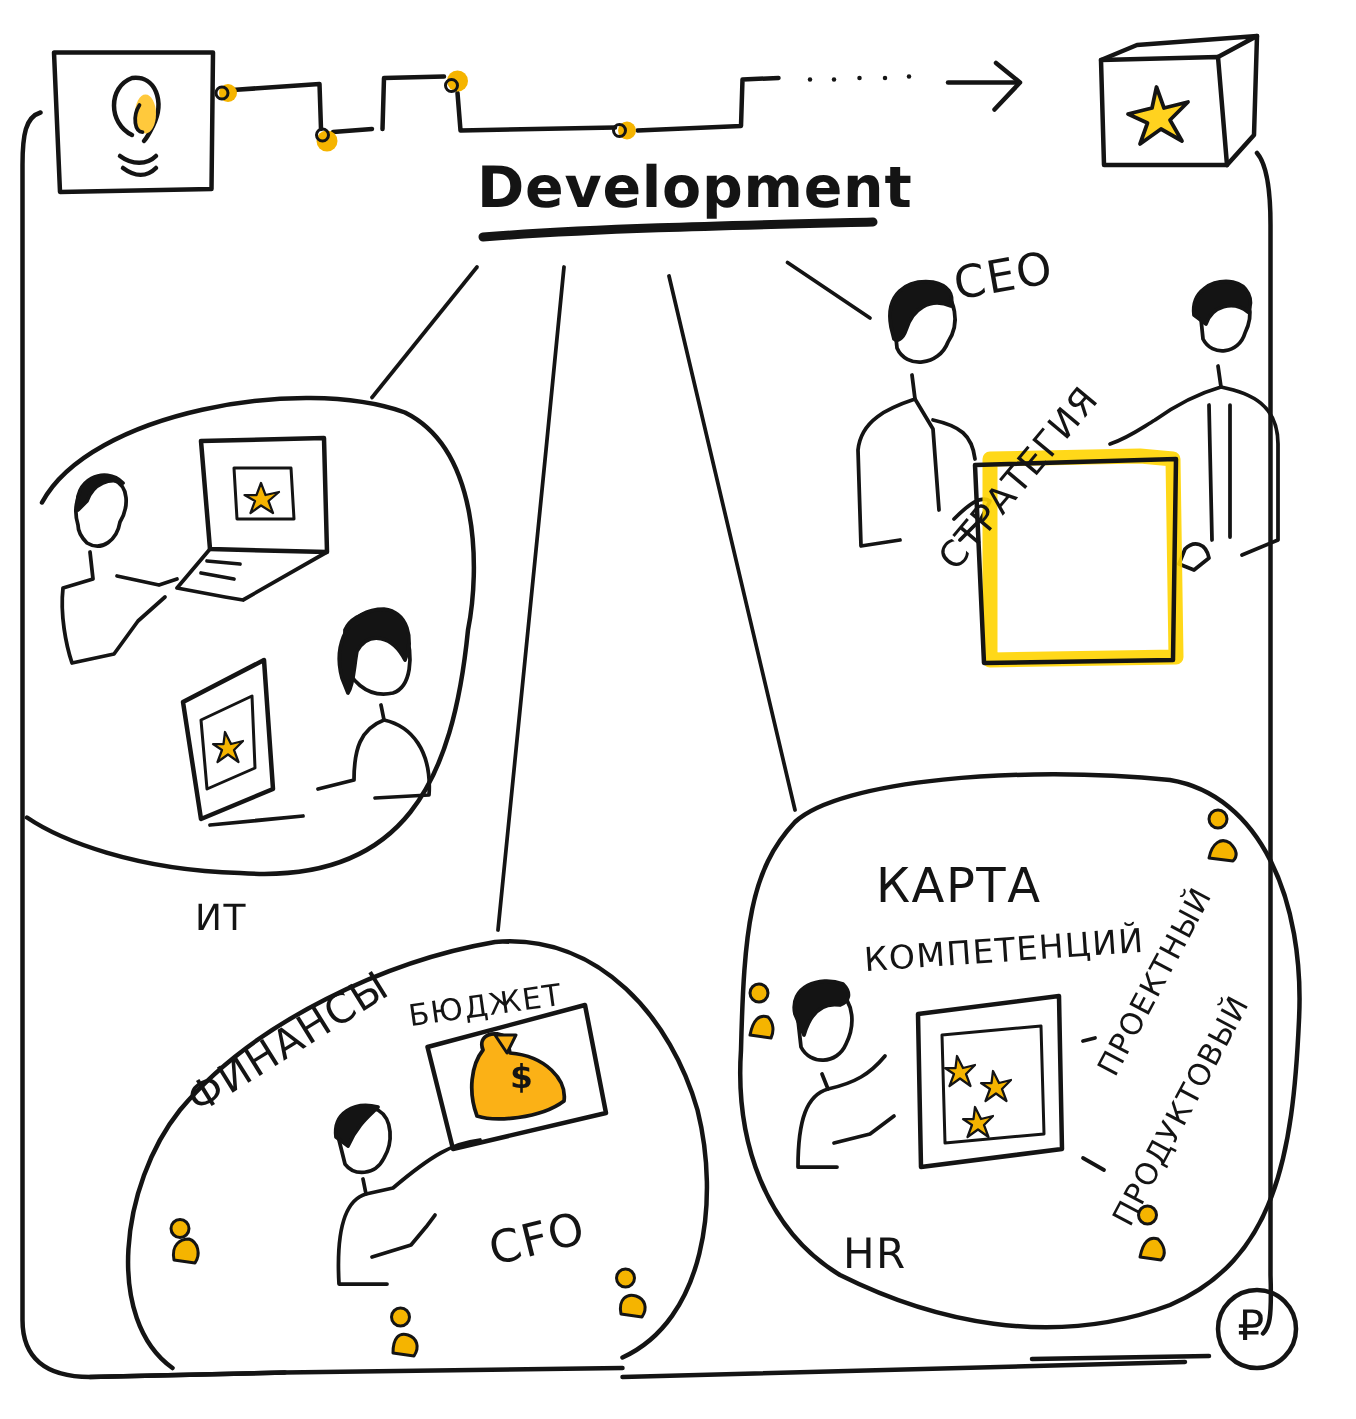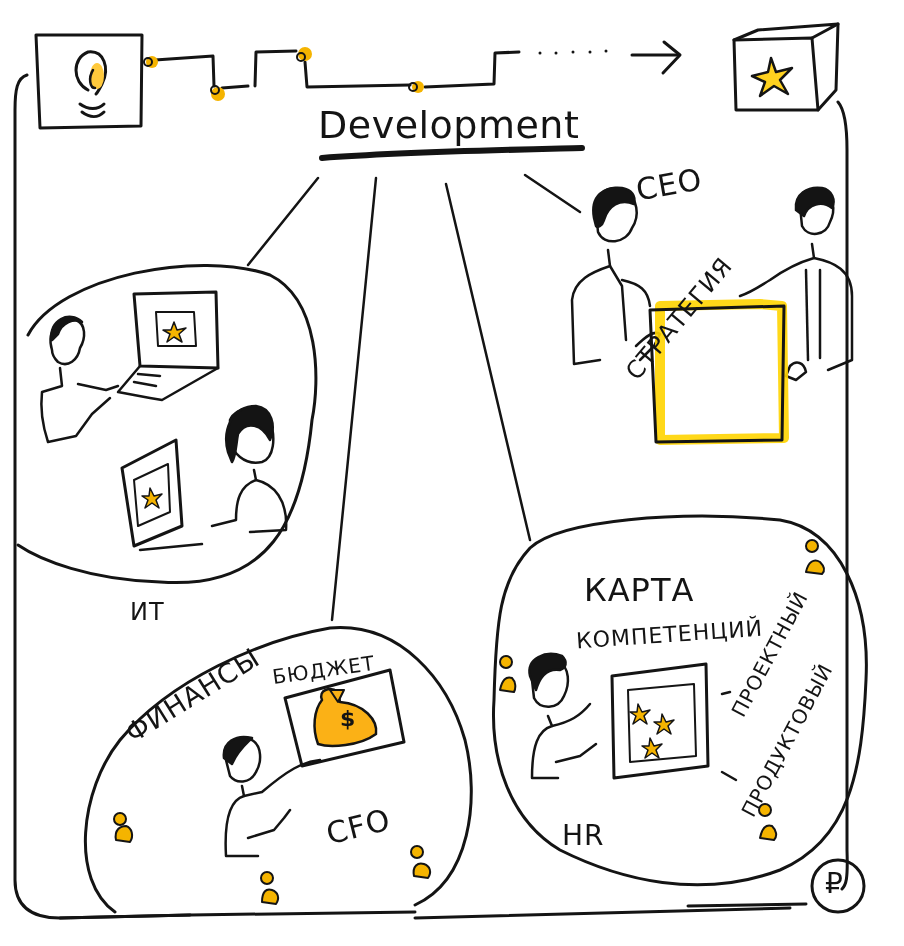--- a/index.html
+++ b/index.html
@@ -1,21 +1,21 @@
 <!DOCTYPE html>
 <html><head>
 <meta charset="utf-8">
 <style>
   html, body { margin: 0; padding: 0; background: #ffffff; }
   body { width: 904px; height: 946px; position: relative; overflow: hidden;
          font-family: "DejaVu Sans", sans-serif; color: #111; }
   .canvas { position: absolute; left: 0; top: 0; width: 904px; height: 946px; }
   .lbl { position: absolute; font-family: "DejaVu Sans", sans-serif; color: #141414;
          letter-spacing: 1px; white-space: nowrap; line-height: 1; }
-  .title { font-family: "DejaVu Sans", sans-serif; font-weight: normal; font-size: 38px;
+  .title { font-family: "DejaVu Sans", sans-serif; font-weight: bold; font-size: 38px;
            left: 318px; top: 106px; letter-spacing: 0.5px; }
 </style>
 </head>
 <body>
 
 <svg class="canvas" viewBox="0 0 904 946" xmlns="http://www.w3.org/2000/svg" fill="none" stroke="#141414" stroke-linecap="round" stroke-linejoin="round">
 
   <g stroke-width="3">
     <path d="M27,75 C17,78 15,90 15,110 L15,880 C15,905 30,918 60,918 L190,915"></path>
     <path d="M415,918 L790,908"></path>

